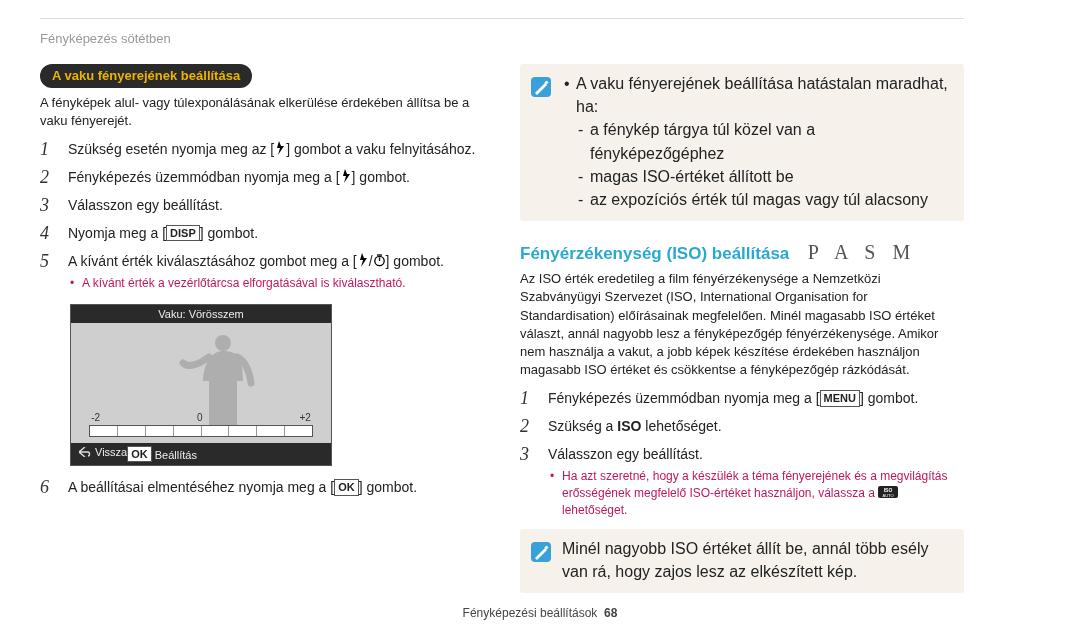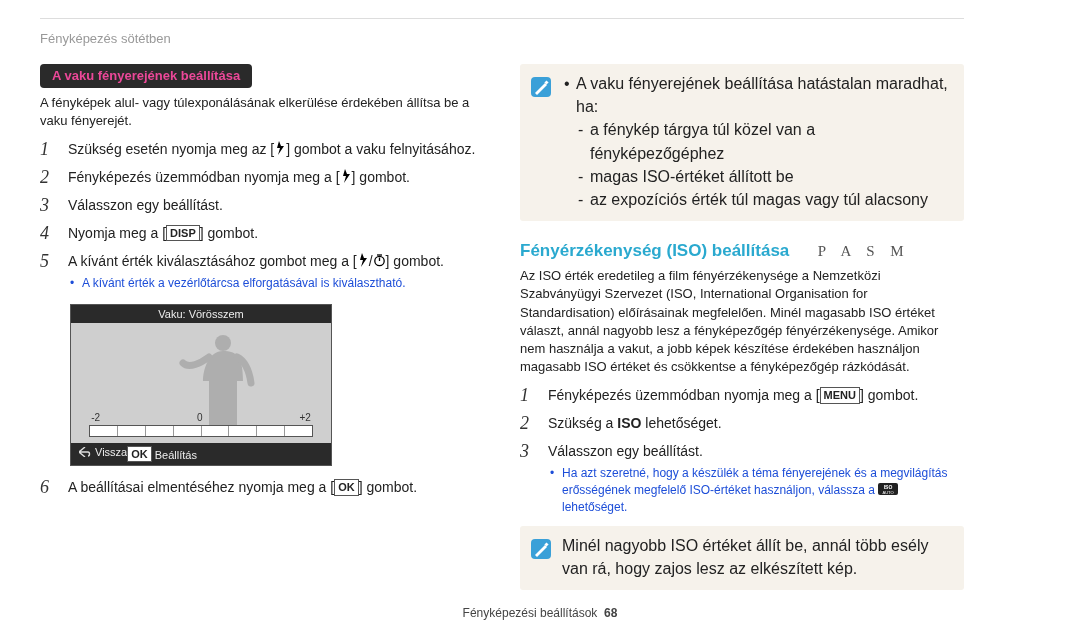--- a/index.html
+++ b/index.html
@@ -33,25 +33,25 @@
     margin: 0 0 12px 0;
   }
   .running-head {
     font-size: 13px;
     color: #999;
     margin: 0 0 18px 0;
   }
   .sub-head {
     display: inline-block;
     background: #2a2a2a;
-    color: #ec4899;
+    color: #eab308;
     font-size: 13px;
     font-weight: 600;
     padding: 4px 12px 5px 12px;
-    border-radius: 4px;
+    border-radius: 12px;
     margin: 0 0 6px 0;
   }
   .body-text {
     font-size: 13px;
     line-height: 1.4;
     margin: 0 0 10px 0;
   }
   .steps {
     list-style: none;
     padding: 0;
@@ -71,21 +71,21 @@
     line-height: 1.1;
     min-width: 16px;
   }
   .step-text {
     font-size: 14px;
     line-height: 1.4;
     flex: 1;
   }
   .bullet-sub {
     font-size: 12px;
-    color: #1d4ed8;
+    color: #be185d;
     margin: 4px 0 0 0;
     padding-left: 14px;
     position: relative;
   }
   .bullet-sub::before {
     content: "•";
     position: absolute;
     left: 2px;
     top: 0;
   }
@@ -143,27 +143,27 @@
   }
   .note-body ul ul > li {
     padding-left: 14px;
   }
 
   .section-title {
     color: #2aa9cf;
     font-size: 17px;
     font-weight: 600;
     display: inline;
-    margin-right: 24px;
+    margin-right: 14px;
   }
   .mode-letters {
     font-family: Georgia, serif;
     letter-spacing: 6px;
     color: #555;
-    font-size: 15px;
+    font-size: 20px;
   }
 
   
   .lcd {
     margin: 12px 0 12px 30px;
     width: 260px;
     border: 1px solid #555;
     overflow: hidden;
     font-size: 11px;
     color: #ddd;

